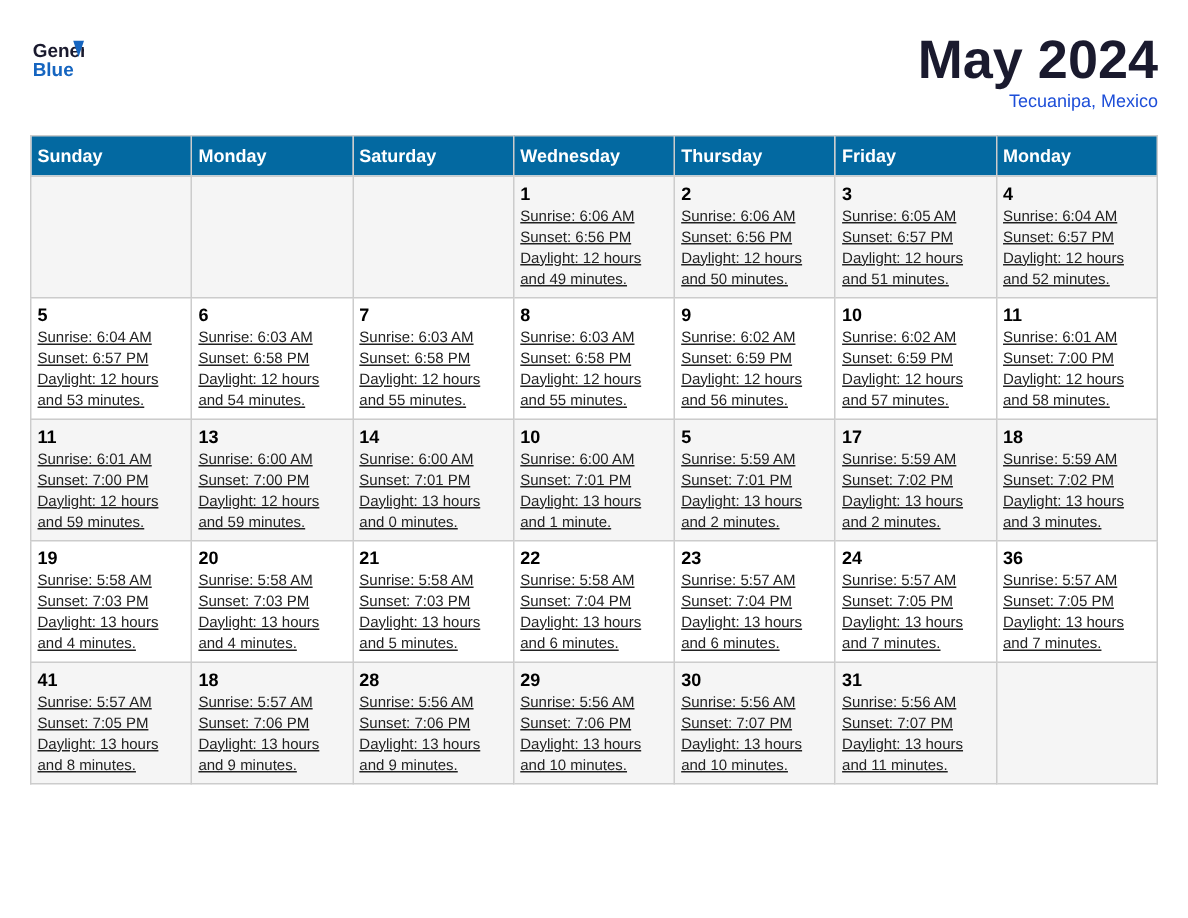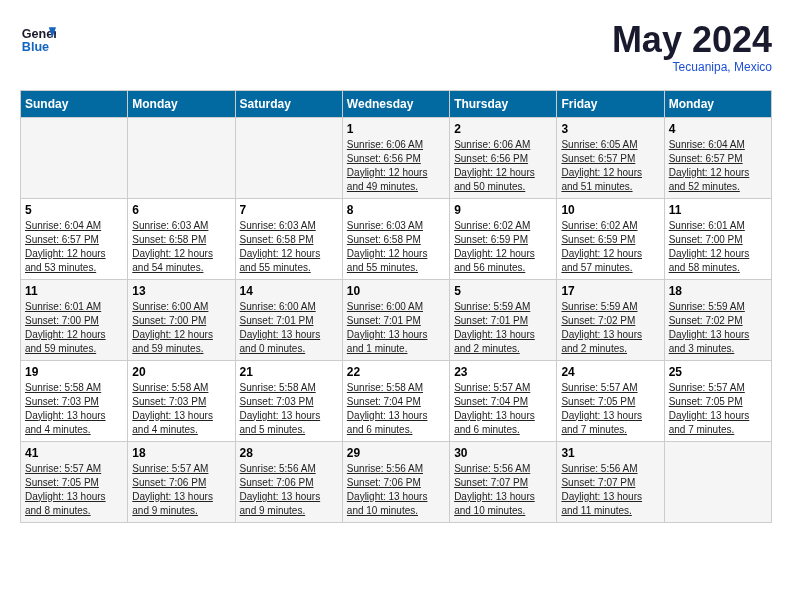--- a/index.html
+++ b/index.html
@@ -284,21 +284,21 @@
 and 6 minutes.</div>
         </td>
         <td>
           <span class="day-num">24</span>
           <div class="day-detail" style="white-space: pre-line;">Sunrise: 5:57 AM
 Sunset: 7:05 PM
 Daylight: 13 hours
 and 7 minutes.</div>
         </td>
         <td>
-          <span class="day-num">25</span>
+          <span class="day-num">36</span>
           <div class="day-detail" style="white-space: pre-line;">Sunrise: 5:57 AM
 Sunset: 7:05 PM
 Daylight: 13 hours
 and 7 minutes.</div>
         </td>
       </tr>
       <tr>
         <td>
           <span class="day-num">41</span>
           <div class="day-detail" style="white-space: pre-line;">Sunrise: 5:57 AM

